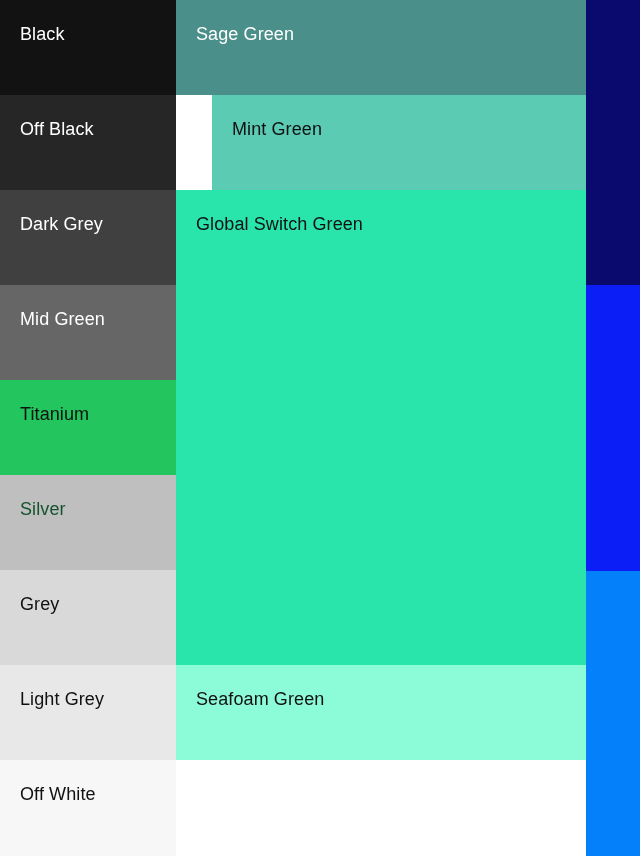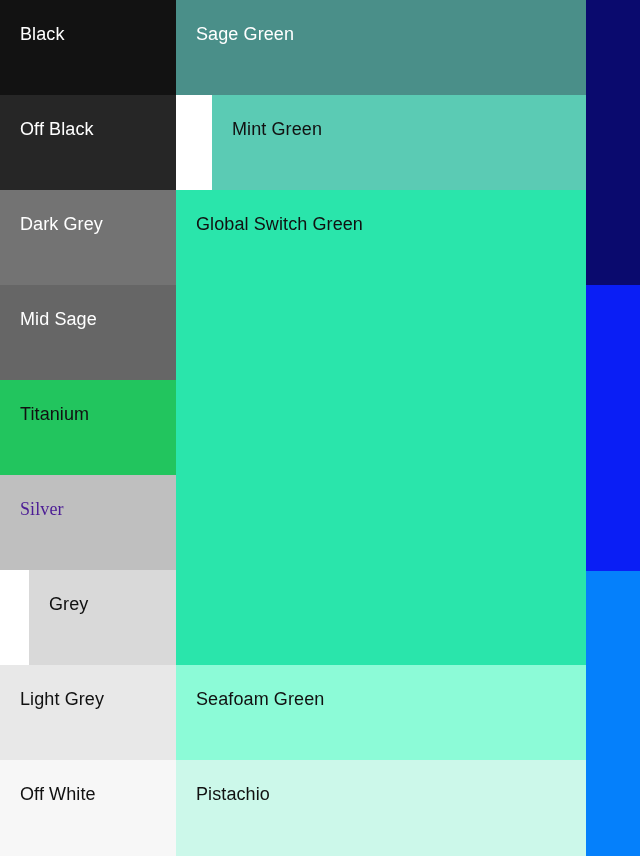--- a/index.html
+++ b/index.html
@@ -55,33 +55,33 @@
 
 <div id="palette-board">
 
   <div class="column" id="neutral-column">
       <div class="swatch" style="top: 0px; height: 95px; background: rgb(18, 18, 18);">
         <span class="swatch-label" style="color: rgb(255, 255, 255);">Black</span>
       </div>
       <div class="swatch" style="top: 95px; height: 95px; background: rgb(38, 38, 38);">
         <span class="swatch-label" style="color: rgb(255, 255, 255);">Off Black</span>
       </div>
-      <div class="swatch" style="top: 190px; height: 95px; background: #737373;">
+      <div class="swatch" style="top: 190px; height: 95px; background: #404040;">
         <span class="swatch-label" style="color: rgb(255, 255, 255);">Dark Grey</span>
       </div>
       <div class="swatch" style="top: 285px; height: 95px; background: rgb(102, 102, 102);">
-        <span class="swatch-label" style="color: rgb(255, 255, 255);">Mid Sage</span>
+        <span class="swatch-label" style="color: rgb(255, 255, 255);">Mid Green</span>
       </div>
       <div class="swatch" style="top: 380px; height: 95px; background: #22c55e;">
         <span class="swatch-label" style="color: rgb(17, 17, 17);">Titanium</span>
       </div>
       <div class="swatch" style="top: 475px; height: 95px; background: rgb(191, 191, 191);">
-        <span class="swatch-label" style="color: #4c1d95; font-family: Liberation Serif, serif;">Silver</span>
+        <span class="swatch-label" style="color: #14532d;">Silver</span>
       </div>
-      <div class="swatch" style="top: 570px; height: 95px; background: rgb(217, 217, 217); margin-left: 29px;">
+      <div class="swatch" style="top: 570px; height: 95px; background: rgb(217, 217, 217);">
         <span class="swatch-label" style="color: rgb(17, 17, 17);">Grey</span>
       </div>
       <div class="swatch" style="top: 665px; height: 95px; background: rgb(232, 232, 232); text-decoration: underline;">
         <span class="swatch-label" style="color: rgb(17, 17, 17);">Light Grey</span>
       </div>
       <div class="swatch" style="top: 760px; height: 96px; background: rgb(247, 247, 247);">
         <span class="swatch-label" style="color: rgb(17, 17, 17);">Off White</span>
       </div>
     </div>
   <div class="column" id="green-column">
@@ -90,23 +90,20 @@
       </div>
       <div class="swatch" style="top: 95px; height: 95px; background: rgb(91, 203, 180); margin-left: 36px;">
         <span class="swatch-label" style="color: rgb(17, 17, 17);">Mint Green</span>
       </div>
       <div class="swatch" style="top: 190px; height: 475px; background: rgb(42, 229, 171); padding-left: 32px;">
         <span class="swatch-label" style="color: rgb(17, 17, 17);">Global Switch Green</span>
       </div>
       <div class="swatch" style="top: 665px; height: 95px; background: rgb(140, 251, 215);">
         <span class="swatch-label" style="color: rgb(17, 17, 17);">Seafoam Green</span>
       </div>
-      <div class="swatch" style="top: 760px; height: 96px; background: rgb(204, 248, 234);">
-        <span class="swatch-label" style="color: rgb(17, 17, 17);">Pistachio</span>
-      </div>
     </div>
   <div class="column" id="blue-column">
       <div class="swatch" style="top: 0px; height: 285px; background: rgb(10, 10, 110);"></div>
       <div class="swatch" style="top: 285px; height: 286px; background: rgb(10, 30, 245);"></div>
       <div class="swatch" style="top: 571px; height: 285px; background: rgb(5, 128, 251);"></div>
     </div>
 
 </div>
 
 </body></html>

